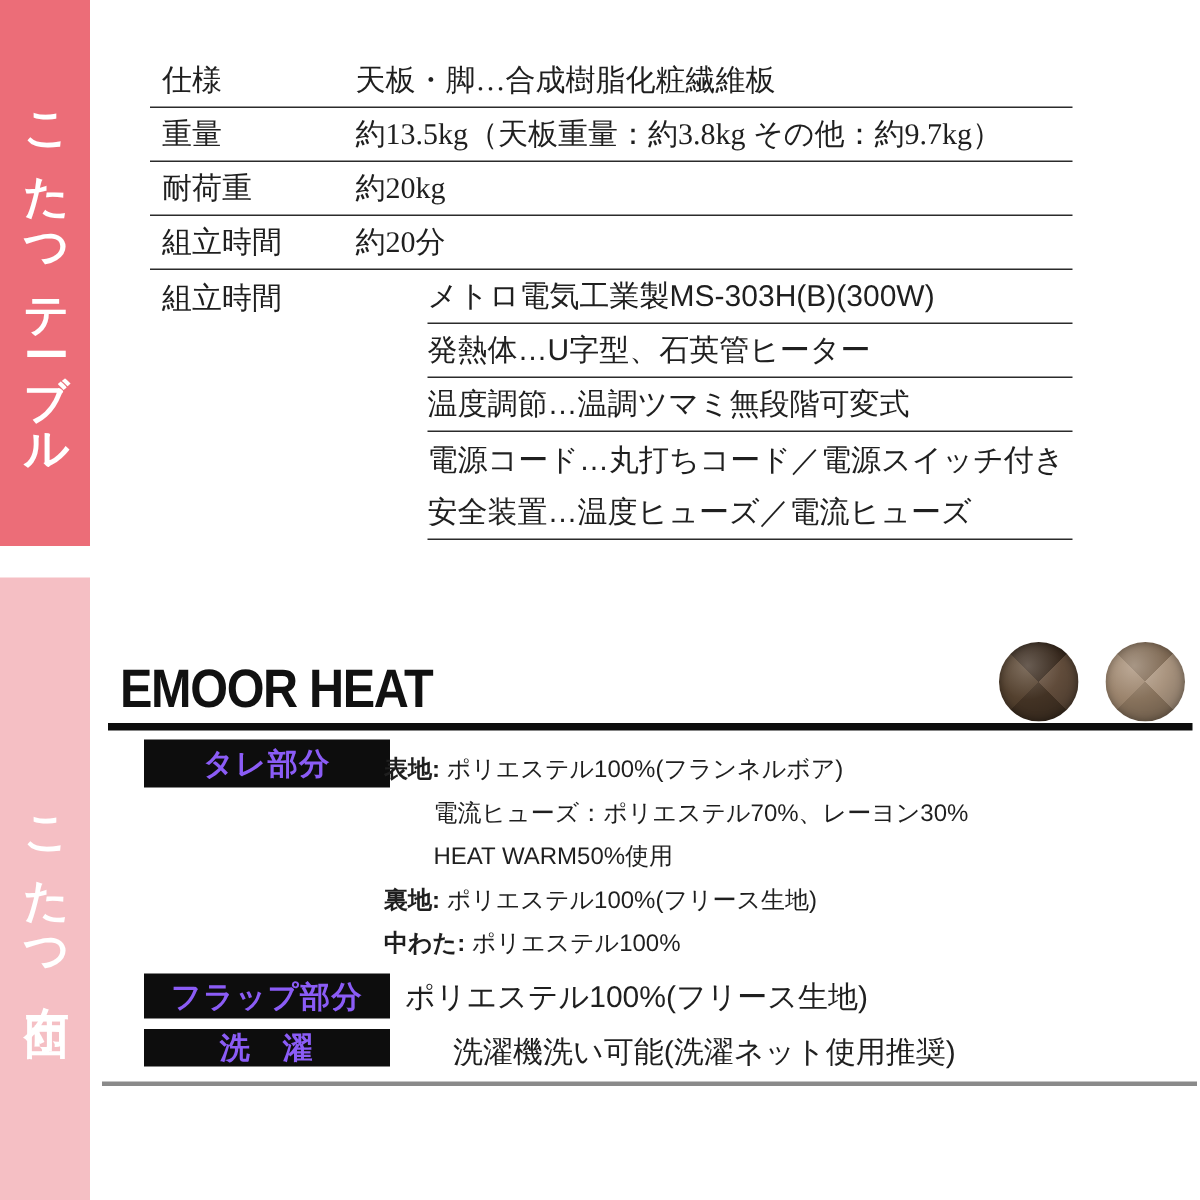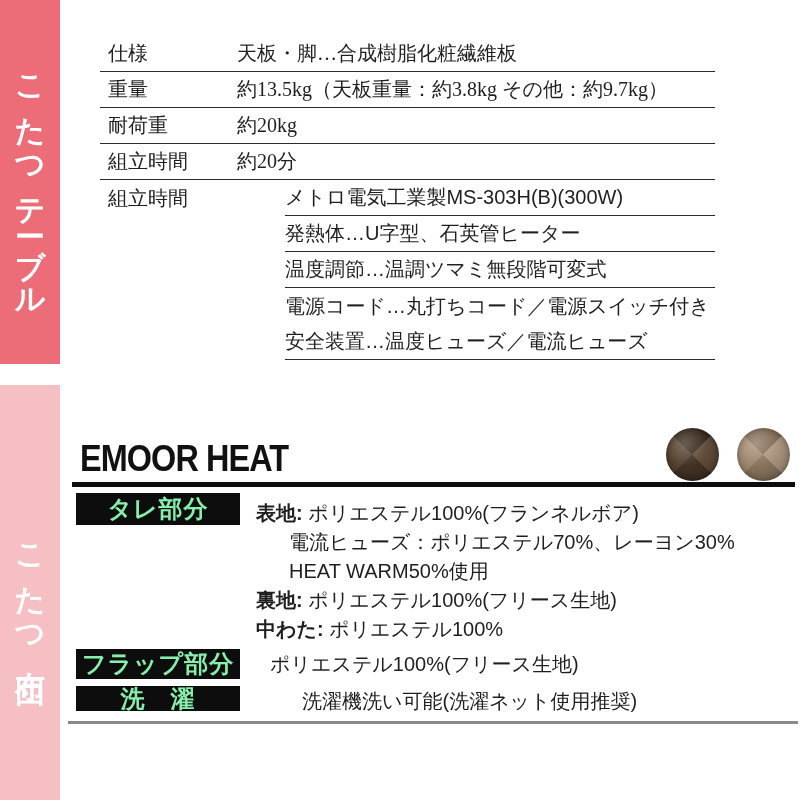--- a/index.html
+++ b/index.html
@@ -76,33 +76,33 @@
     position:absolute; left:72px; top:482px; width:723px; height:4.5px;
     background:#0d0d0d;
   }
   .rule-gray {
     position:absolute; left:68px; top:721px; width:730px; height:2.5px;
     background:#8a8a8a;
   }
 
   
   .label-box {
-    position:absolute; left:76px; width:164px; height:32px;
-    background:#0d0d0d; color:#86efac;
-    font-weight:bold; font-size:24px; letter-spacing:1px;
+    position:absolute; left:96px; width:164px; height:32px;
+    background:#0d0d0d; color:#8b5cf6;
+    font-weight:bold; font-size:20px; letter-spacing:1px;
     display:flex; align-items:center; justify-content:center;
     white-space:pre;
   }
   .box-tare { top:493px; }
   .box-flap { top:649px; height:30px; }
   .box-wash { top:686px; height:25px; }
 
   .tare-lines {
     position:absolute; left:256px; top:499px;
-    font-size:20px; line-height:29px; white-space:nowrap;
+    font-size:16px; line-height:29px; white-space:nowrap;
   }
   .tare-lines .head { font-weight:bold; }
   .tare-lines .indent { padding-left:33px; }
 
   .flap-value, .wash-value {
     position:absolute; left:270px; height:31px;
     display:flex; align-items:center;
     font-size:20px; white-space:nowrap;
   }
   .flap-value { top:649px; }

